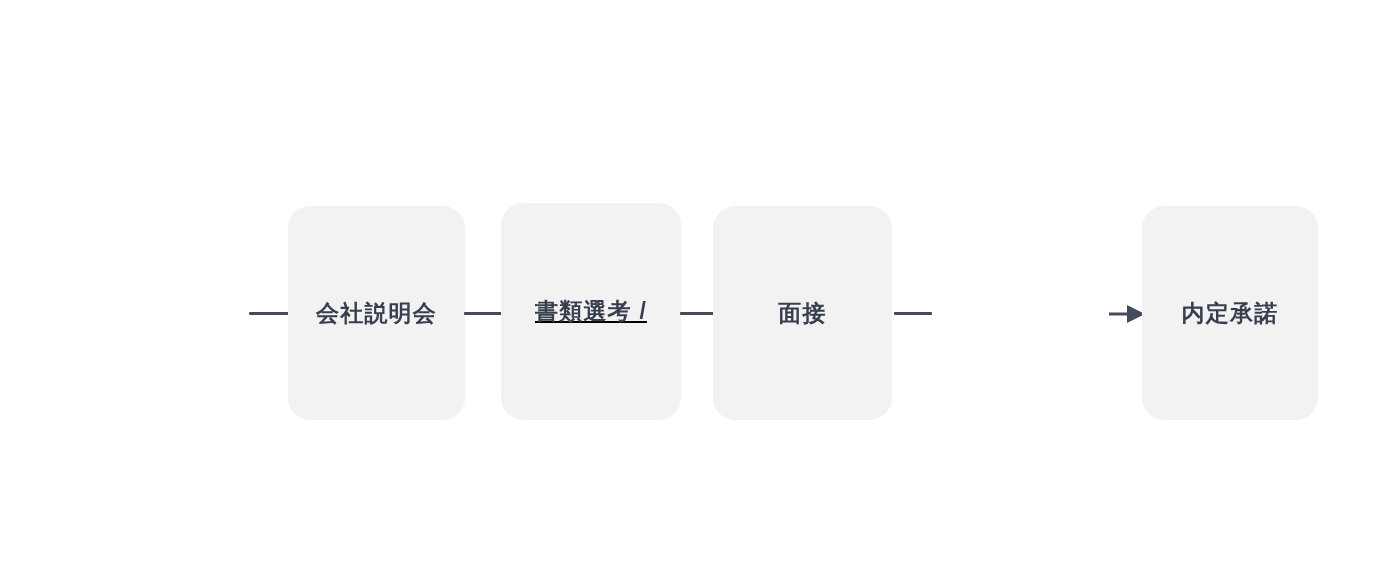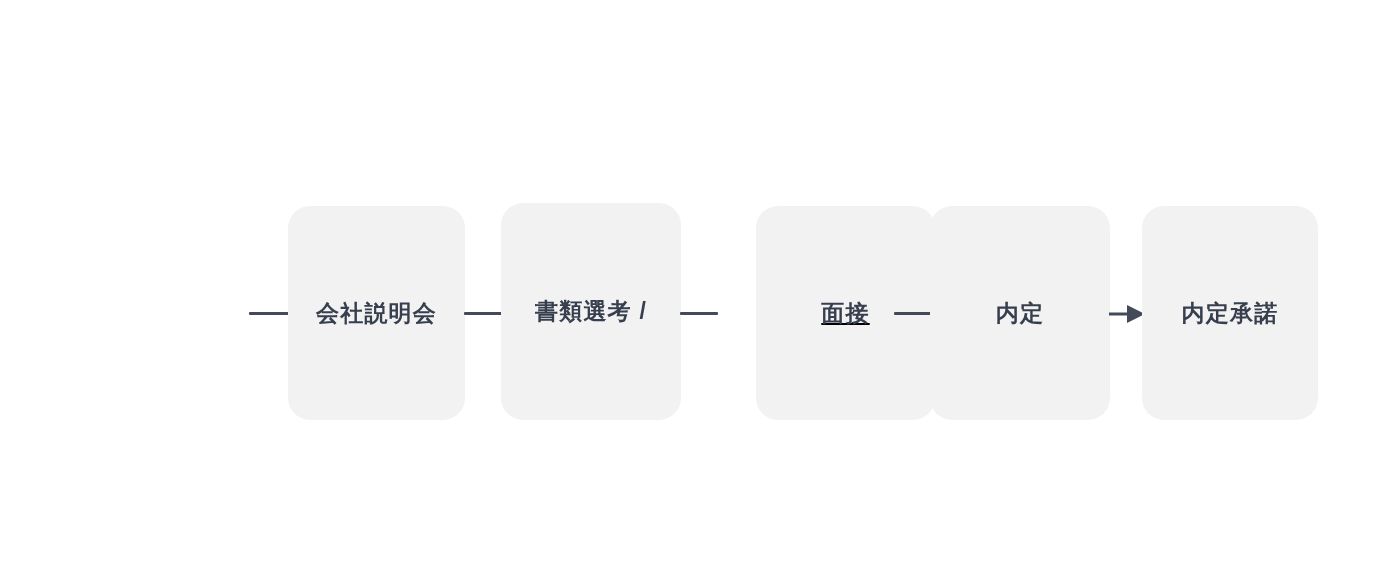--- a/index.html
+++ b/index.html
@@ -72,39 +72,36 @@
 
 
   <div class="connector-line" style="left:249px; top:312px; width:41px;"></div>
 
   <div class="stage-node" style="left:288px; top:206px; width:177px; height:214px;">
     <div class="stage-label">会社説明会</div>
   </div>
 
   <div class="connector-line" style="left:464px; top:312px; width:39px;"></div>
 
-  <div class="stage-node" style="left:501px; top:203px; width:180px; height:217px;">
+  <div class="stage-node" style="left:501px; top:203px; width:180px; height:217px;text-decoration:underline;">
     <div class="stage-label">
       <div>書類選考 /</div>
     </div>
   </div>
 
   <div class="connector-line" style="left:680px; top:312px; width:38px;"></div>
 
-  <div class="stage-node" style="left:756px; top:206px; width:179px; height:214px;text-decoration:underline;">
+  <div class="stage-node" style="left:713px; top:206px; width:179px; height:214px;">
     <div class="stage-label">
       <div>面接</div>
     </div>
   </div>
 
   <div class="connector-line" style="left:894px; top:312px; width:38px;"></div>
 
-  <div class="stage-node" style="left:930px; top:206px; width:180px; height:214px;">
-    <div class="stage-label">内定</div>
-  </div>
 
   <svg class="connector-arrow" style="left:1109px; top:303px; width:40px; height:22px;" viewBox="0 0 40 22">
     <line x1="0" y1="11" x2="22" y2="11" stroke="#434b5a" stroke-width="3"></line>
     <polygon points="18,2 36,11 18,20" fill="#434b5a"></polygon>
   </svg>
 
   <div class="stage-node" style="left:1142px; top:206px; width:176px; height:214px;">
     <div class="stage-label">内定承諾</div>
   </div>
 

